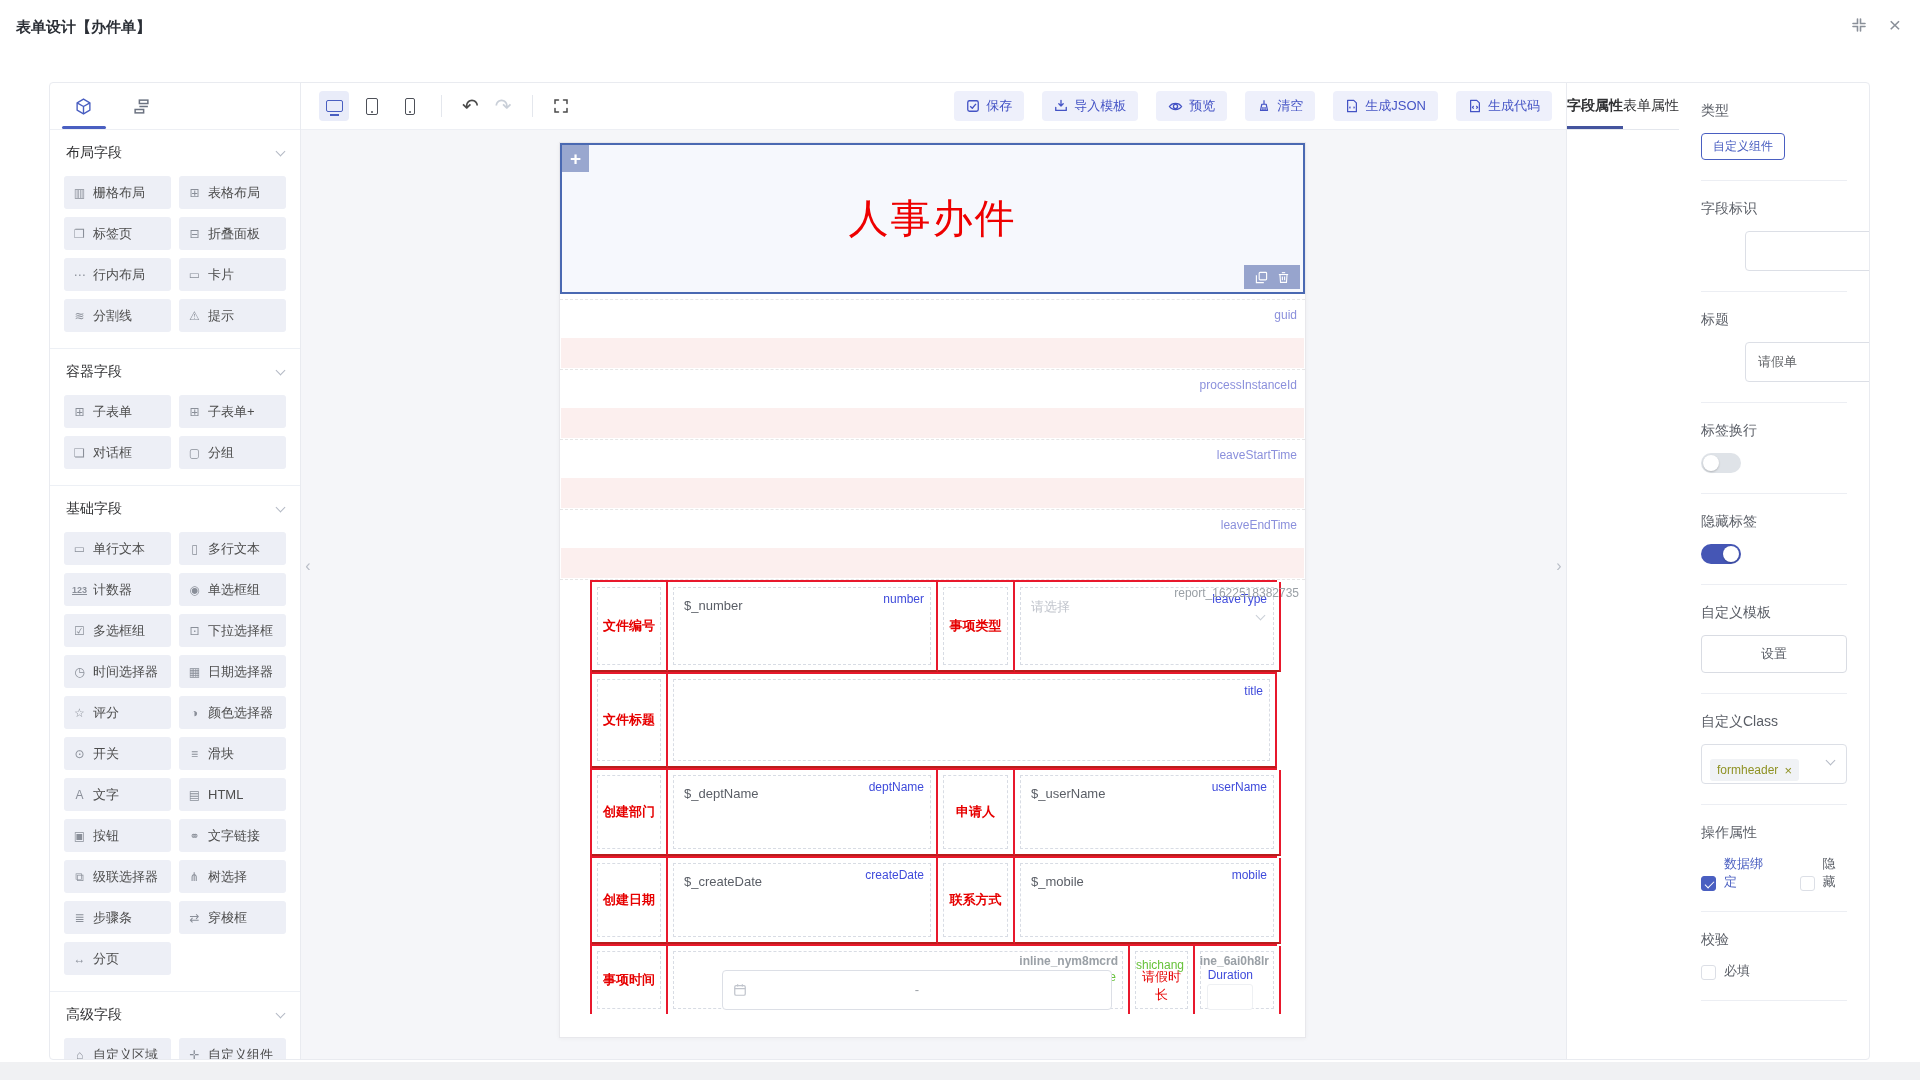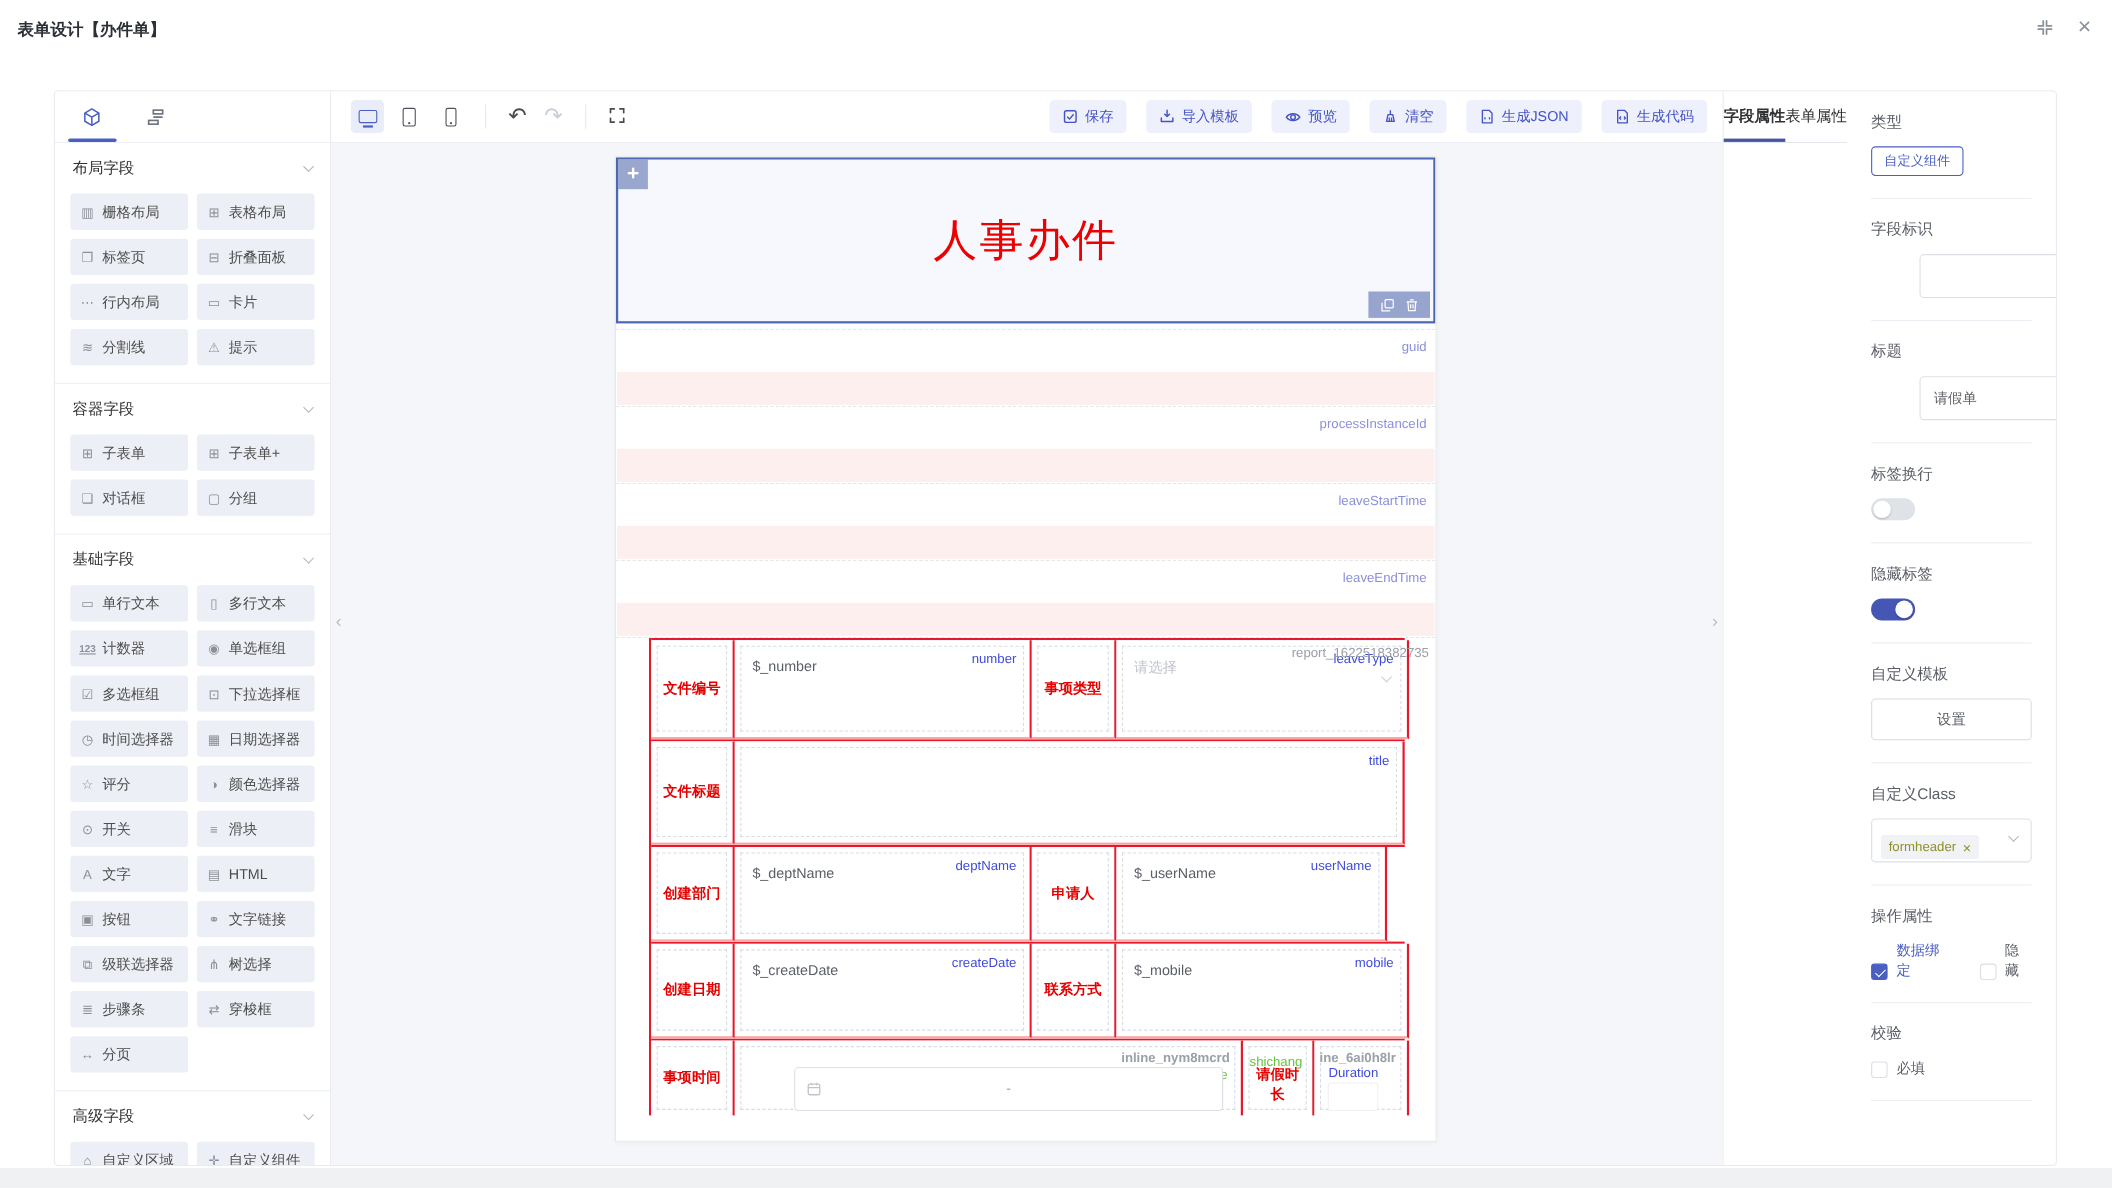--- a/index.html
+++ b/index.html
@@ -70,32 +70,32 @@
 .hidden-rows { margin-top:5px; border-top:1px dashed #e6e6e6; }
 .h-row { height:70px; border-bottom:1px dashed #e6e6e6; padding-top:1px; }
 .h-row .h-label { height:37px; display:flex; justify-content:flex-end; padding:7px 8px 0 0; font-size:12px; color:#8b90dc; }
 .h-row .h-pink { height:30px; background:#fcefee; margin:0 1px; }
 
 
 .ftable-wrap { position:relative; margin:0 28px 0 30px; }
 .report-tag { position:absolute; right:-22px; top:6px; font-size:12px; color:#9aa0a6; z-index:3; }
 .ftable { border-left:2px solid #e8182c; }
 .ft-row { display:flex; border-top:2px solid #e8182c; }
-.ft-cell { position:relative; border-right:2px solid #e8182c; border-bottom:2px solid #fca5a5; background:#fff; flex:none; }
+.ft-cell { position:relative; border-right:2px solid #e8182c; border-bottom:2px solid #b91c1c; background:#fff; flex:none; }
 .ft-row.ft-last .ft-cell { border-bottom:none; }
 .ft-inner { position:absolute; inset:5px; border:1px dashed #d8dce4; background:#fff; }
 .ft-label { display:flex; align-items:center; justify-content:center; font-size:13px; font-weight:700; color:#e60000; }
 .ft-value { position:absolute; left:10px; top:10px; font-size:13px; color:#5a5e66; }
 .ft-ph { position:absolute; left:10px; top:10px; font-size:13px; color:#c0c4cc; }
 .ft-id { position:absolute; right:6px; top:4px; font-size:12px; color:#3f4bdb; }
 .ft-id2 { position:absolute; right:6px; top:18px; font-size:12px; color:#67c23a; }
 .ft-idgray { position:absolute; right:4px; top:2px; font-size:12px; color:#9aa0a6; white-space:nowrap;font-weight:bold; }
 .ft-idblue { position:absolute; right:20px; top:16px; font-size:12px; color:#3f4bdb; }
 .ft-overlay-green { position:absolute; right:3px; top:6px; font-size:12px; color:#67c23a; z-index:2; }
-.ft-redlabel { position:absolute; left:0; right:0; top:16px; text-align:center; font-size:13px; font-weight:700; color:#e60000; }
+.ft-redlabel { position:absolute; left:0; right:0; top:16px; text-align:center; font-size:13px; font-weight:400; color:#e60000; }
 .sel-chev { position:absolute; right:9px; top:24px; width:7px; height:7px; border-right:1.4px solid #c9ced6; border-bottom:1.4px solid #c9ced6; transform:rotate(45deg); }
 .drange { position:absolute; left:48px; right:10px; top:18px; height:40px; border:1px solid #dcdfe6; border-radius:4px; background:#fff; }
 .drange .cal { position:absolute; left:10px; top:12px; }
 .drange .sep { position:absolute; left:0; right:0; top:11px; text-align:center; color:#9aa0a6; font-size:13px; }
 .mini-input { position:absolute; left:6px; top:32px; width:46px; height:26px; background:#fff; border:1px solid #eef0f3; border-radius:3px; }
 
 
 .right-panel { width:303px; border-left:1px solid #e9ebf0; display:flex; }
 .rp-tabs { height:47px; border-bottom:1px solid #e4e7ed; display:flex; position:relative; flex:none; }
 .rp-tab { flex:1; display:flex; align-items:center; justify-content:center; font-size:14px; color:#303133; cursor:pointer; }
@@ -482,21 +482,21 @@
                 </div>
                 <div class="ft-cell" style="width: 270px;">
                   <div class="ft-inner">
                     <span class="ft-value">$_deptName</span>
                     <span class="ft-id">deptName</span>
                   </div>
                 </div>
                 <div class="ft-cell" style="width: 77px;">
                   <div class="ft-inner ft-label">申请人</div>
                 </div>
-                <div class="ft-cell" style="width: 246px;">
+                <div class="ft-cell" style="width: 266px;">
                   <div class="ft-inner">
                     <span class="ft-value">$_userName</span>
                     <span class="ft-id">userName</span>
                   </div>
                 </div>
               </div>
               <div class="ft-row" style="height: 88px;">
                 <div class="ft-cell" style="width: 76px;">
                   <div class="ft-inner ft-label">创建日期</div>
                 </div>

